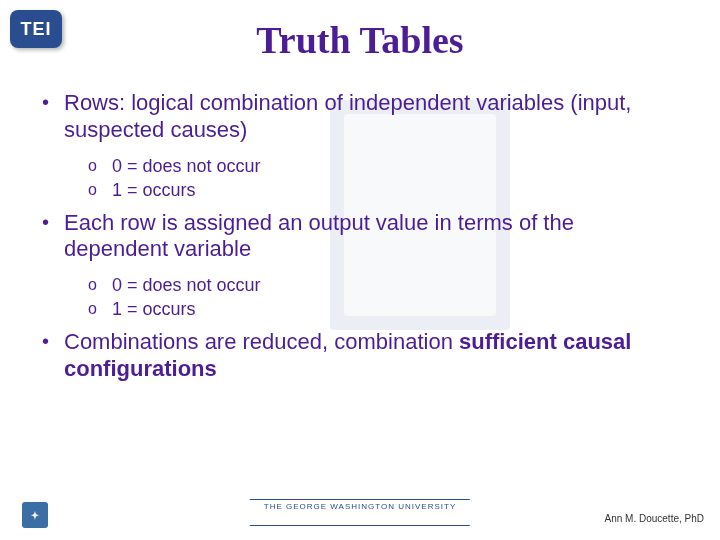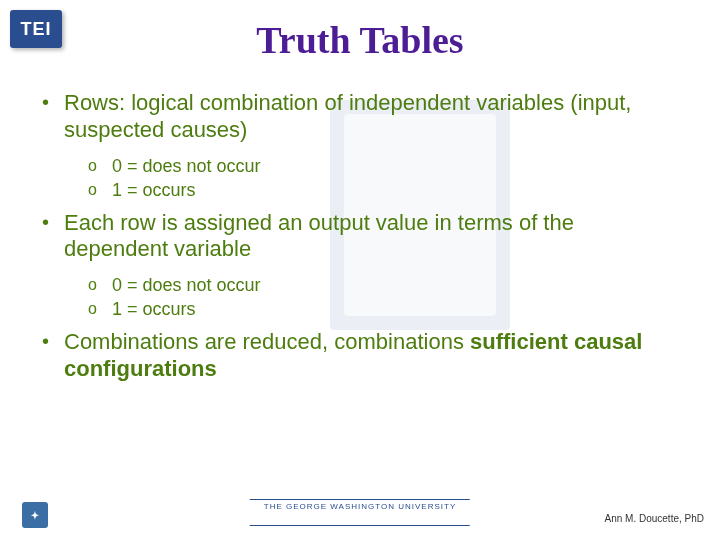--- a/index.html
+++ b/index.html
@@ -32,21 +32,21 @@
     background: #f2f6fa;
     border-radius: 4px;
   }
   .logo {
     position: absolute;
     top: 10px;
     left: 10px;
     width: 52px;
     height: 38px;
     background: #2a4d8f;
-    border-radius: 3px;
+    border-radius: 8px;
     box-shadow: 2px 2px 4px rgba(0,0,0,0.3);
     display: flex;
     align-items: center;
     justify-content: center;
     color: #fff;
     font-weight: bold;
     font-size: 18px;
     letter-spacing: 1px;
     z-index: 2;
   }
@@ -62,21 +62,21 @@
     color: #4c1d95;
     z-index: 2;
   }
   .content {
     position: absolute;
     top: 90px;
     left: 42px;
     right: 42px;
     z-index: 2;
     font-size: 22px;
-    color: #4d7c0f;
+    color: #4c1d95;
     line-height: 1.22;
   }
   ul.level1 {
     list-style: none;
   }
   ul.level1 > li {
     position: relative;
     padding-left: 22px;
     margin-bottom: 8px;
   }
@@ -188,21 +188,21 @@
       </ul>
     </li>
     <li>
       <span>Each row is assigned an output value in terms of the dependent variable</span>
       <ul class="level2">
         <li><span>0 = does not occur</span></li>
         <li><span>1 = occurs</span></li>
       </ul>
     </li>
     <li>
-      <span>Combinations are reduced, combinations </span><span class="bold-inline">sufficient causal configurations</span>
+      <span>Combinations are reduced, combination </span><span class="bold-inline">sufficient causal configurations</span>
     </li>
   </ul>
 </div>
 
 <div class="footer">
   <div class="footer-left">
     <div class="ms-icon">✦</div>
   </div>
   <div class="footer-center">THE GEORGE WASHINGTON UNIVERSITY</div>
   <div class="footer-right">

